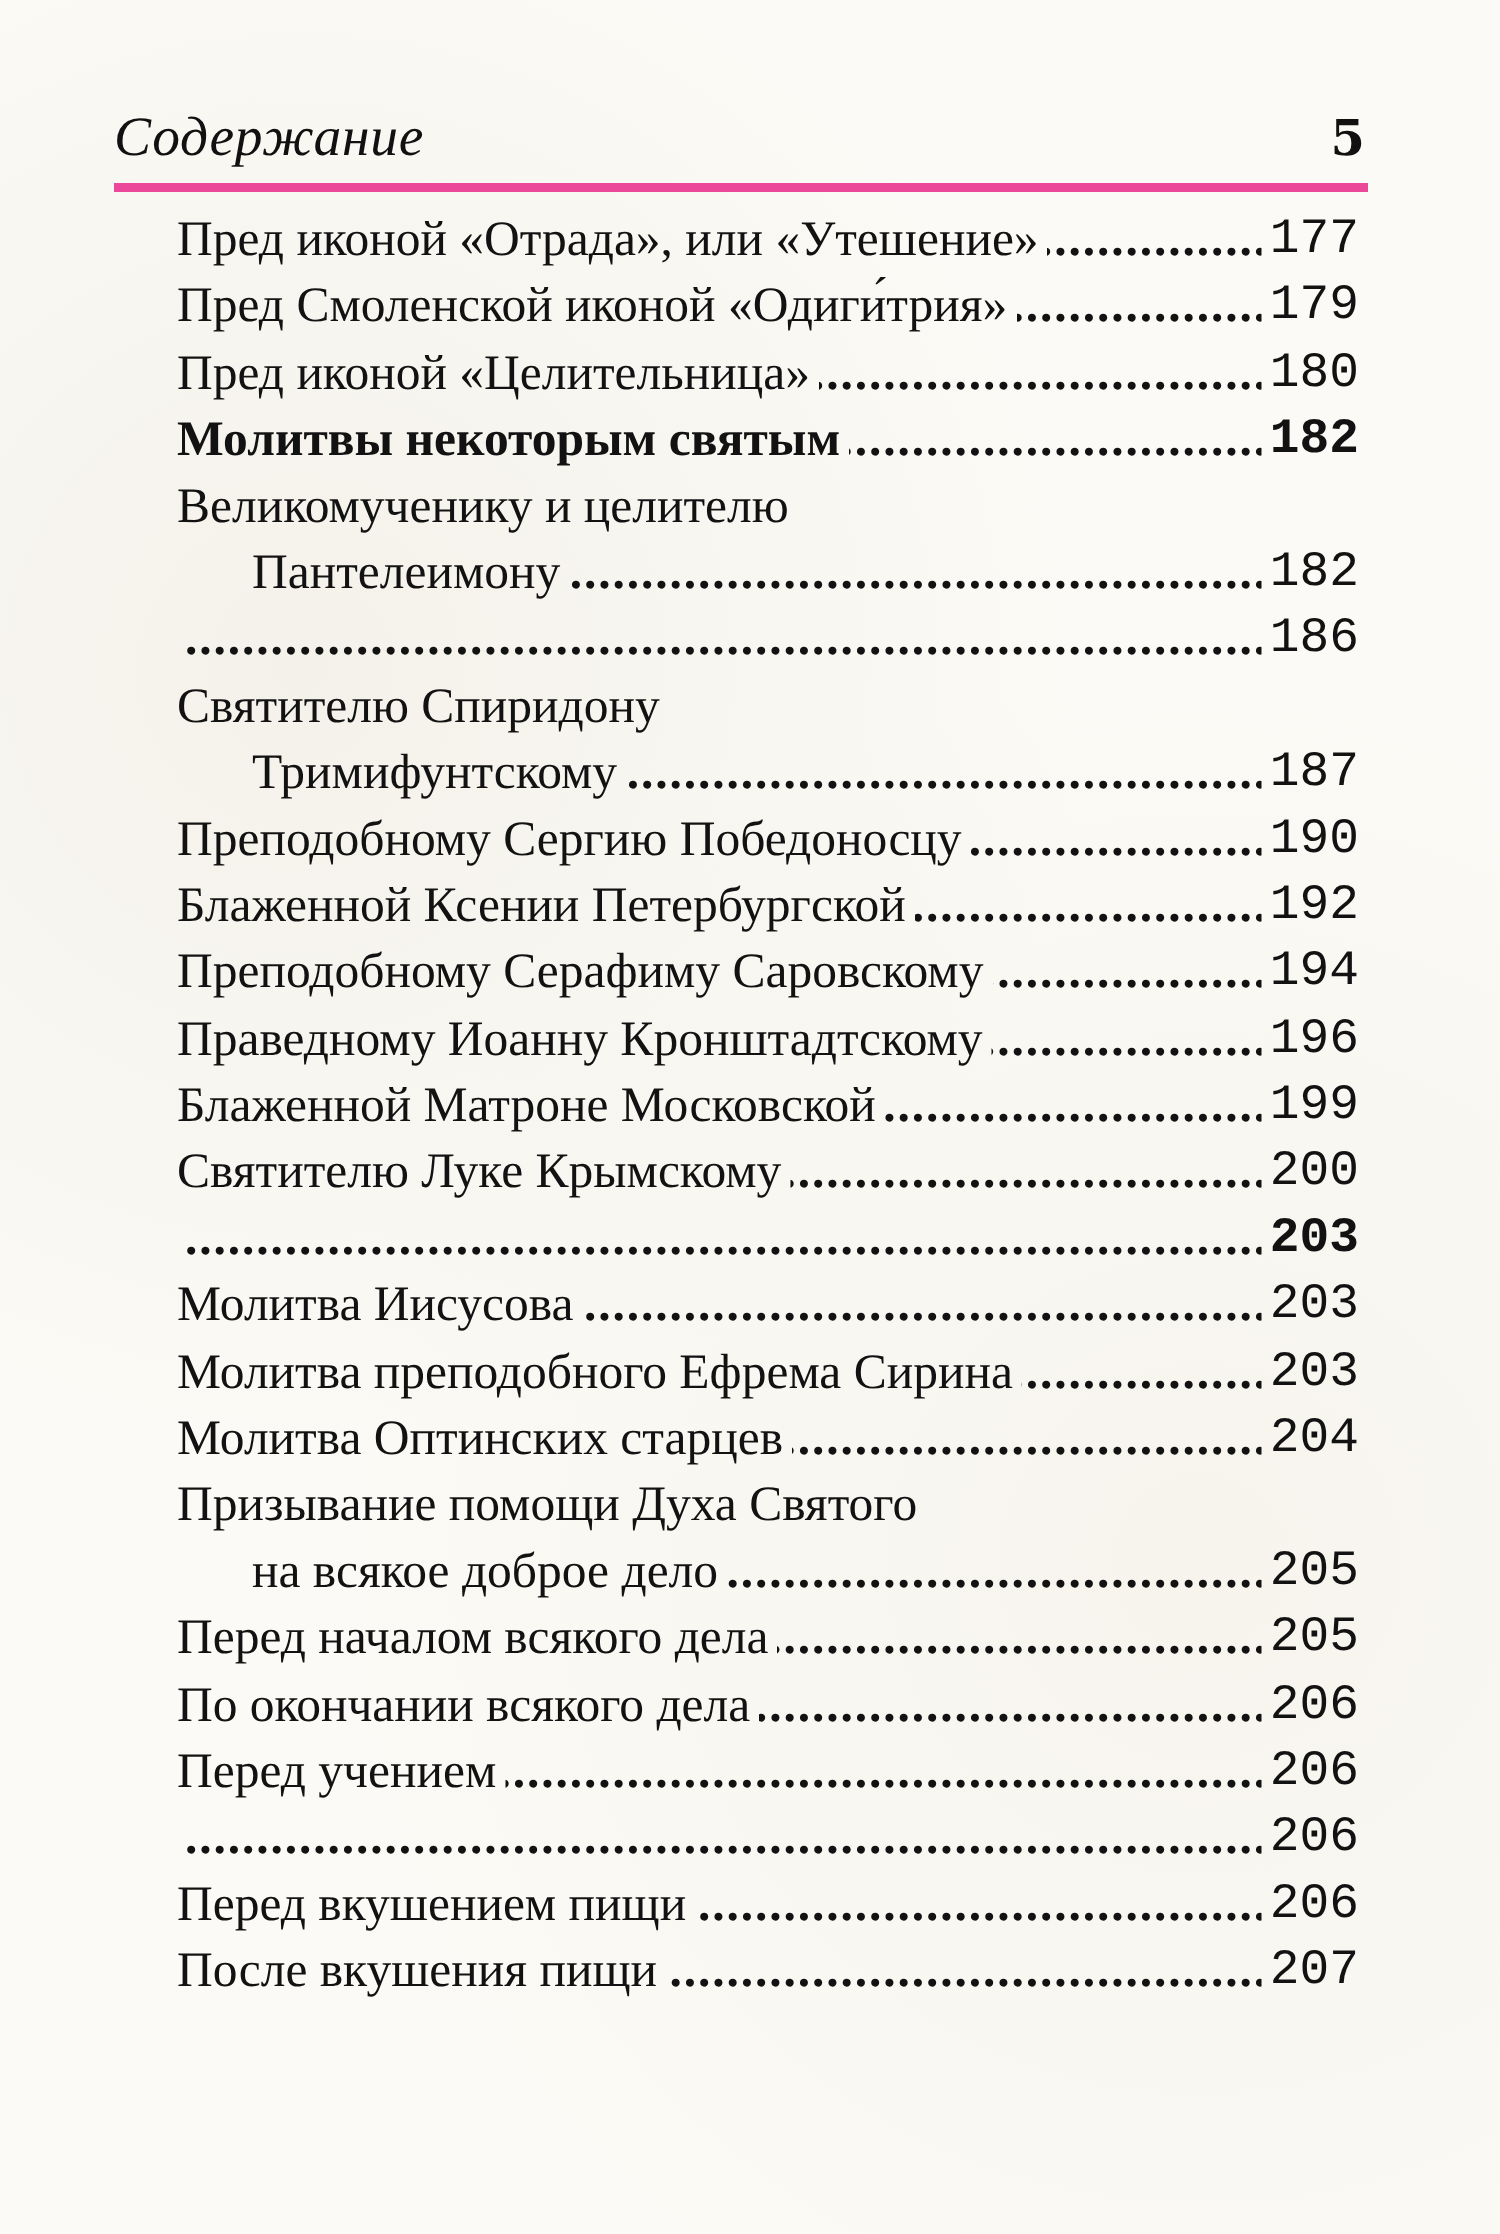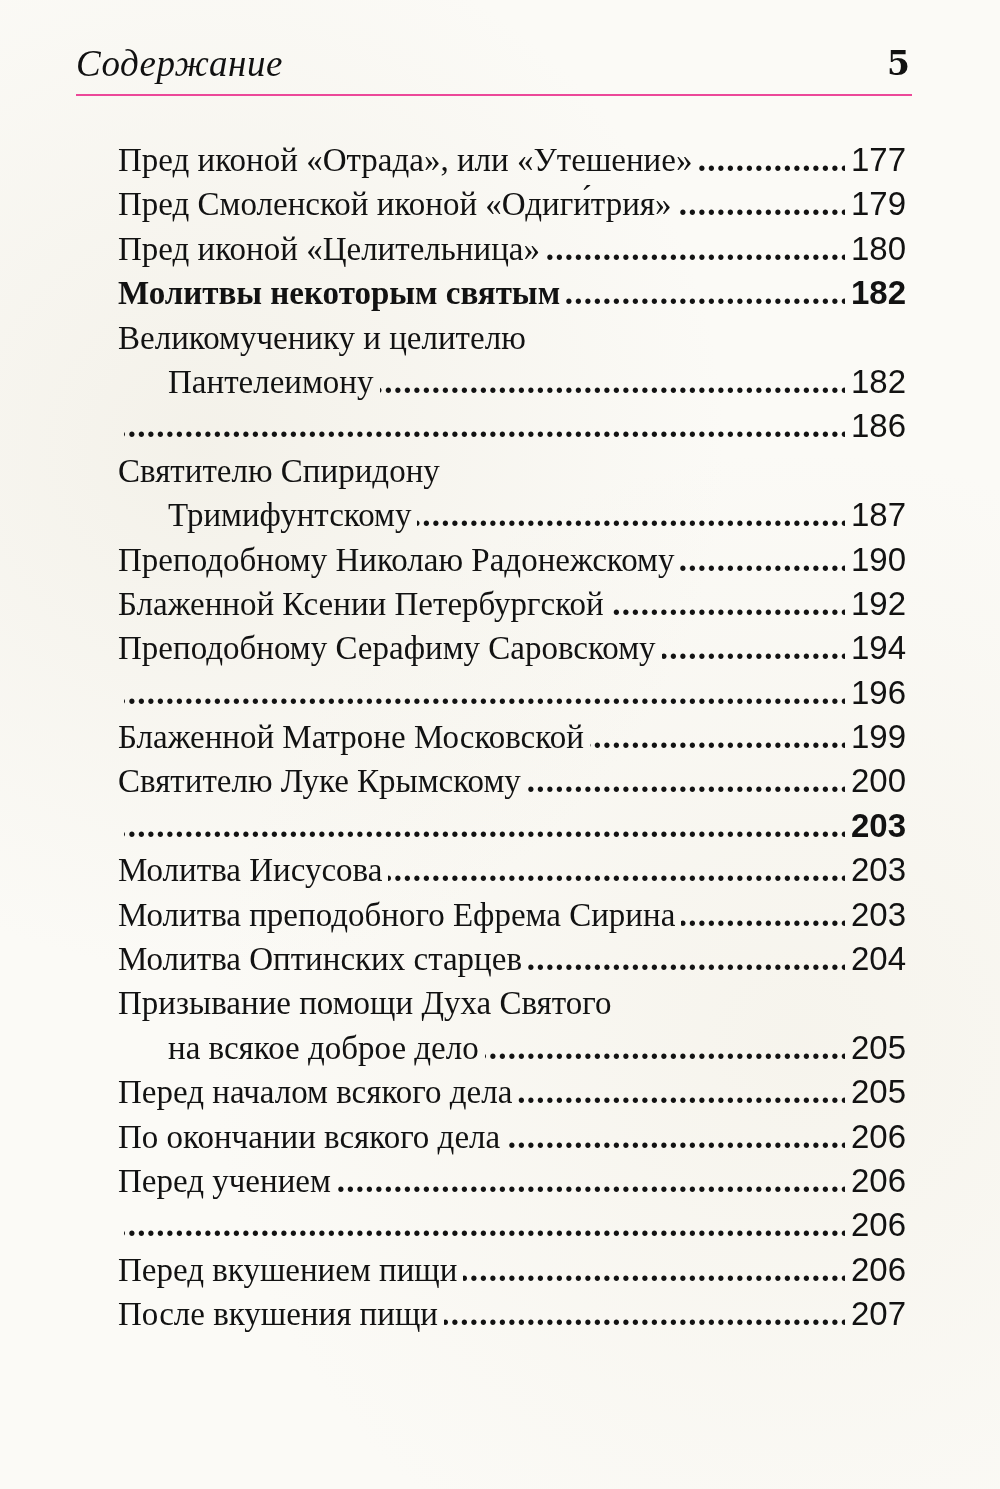--- a/index.html
+++ b/index.html
@@ -20,24 +20,24 @@
     }
     .page {
       position: absolute;
       left: 0; top: 0;
       width: 1000px;
       height: 1489px;
     }
     .running-head {
       position: absolute;
       left: 76px;
-      top: 40px;
+      top: 68px;
       width: 836px;
       height: 54px;
-      border-bottom: 2px solid #ec4899;
+      border-bottom: 6px solid #ec4899;
     }
     .running-head-title {
       position: absolute;
       left: 0;
       top: 4px;
       font-family: "Liberation Serif", "DejaVu Serif", serif;
       font-style: italic;
       font-size: 37px;
       letter-spacing: 0.5px;
       line-height: 40px;
@@ -93,21 +93,21 @@
       right: 0;
       bottom: 0;
       white-space: nowrap;
       font-weight: bold;
       letter-spacing: -3.5px;
       word-spacing: 0;
       font-size: 33px;
     }
     .toc-page {
       flex: 0 0 auto;
-      font-family: Liberation Sans, sans-serif;
+      font-family: Liberation Mono, monospace;
       text-align: right;
     }
   </style>
 </head>
 <body>
 
 <div class="page">
 
   <div class="running-head">
     <span class="running-head-title">Содержание</span>
@@ -149,35 +149,36 @@
       </div>
       <div class="toc-row no-page">
         <span class="toc-title">Святителю Спиридону</span>
       </div>
       <div class="toc-row cont">
         <span class="toc-title">Тримифунтскому</span>
         <span class="toc-leader"></span>
         <span class="toc-page">187</span>
       </div>
       <div class="toc-row">
-        <span class="toc-title">Преподобному Николаю Радонежскому</span>
+        <span class="toc-title">Преподобному Сергию Победоносцу</span>
         <span class="toc-leader"></span>
         <span class="toc-page">190</span>
       </div>
       <div class="toc-row">
         <span class="toc-title">Блаженной Ксении Петербургской</span>
         <span class="toc-leader"></span>
         <span class="toc-page">192</span>
       </div>
       <div class="toc-row">
         <span class="toc-title">Преподобному Серафиму Саровскому</span>
         <span class="toc-leader"></span>
         <span class="toc-page">194</span>
       </div>
       <div class="toc-row">
+        <span class="toc-title">Праведному Иоанну Кронштадтскому</span>
         <span class="toc-leader"></span>
         <span class="toc-page">196</span>
       </div>
       <div class="toc-row">
         <span class="toc-title">Блаженной Матроне Московской</span>
         <span class="toc-leader"></span>
         <span class="toc-page">199</span>
       </div>
       <div class="toc-row">
         <span class="toc-title">Святителю Луке Крымскому</span>

